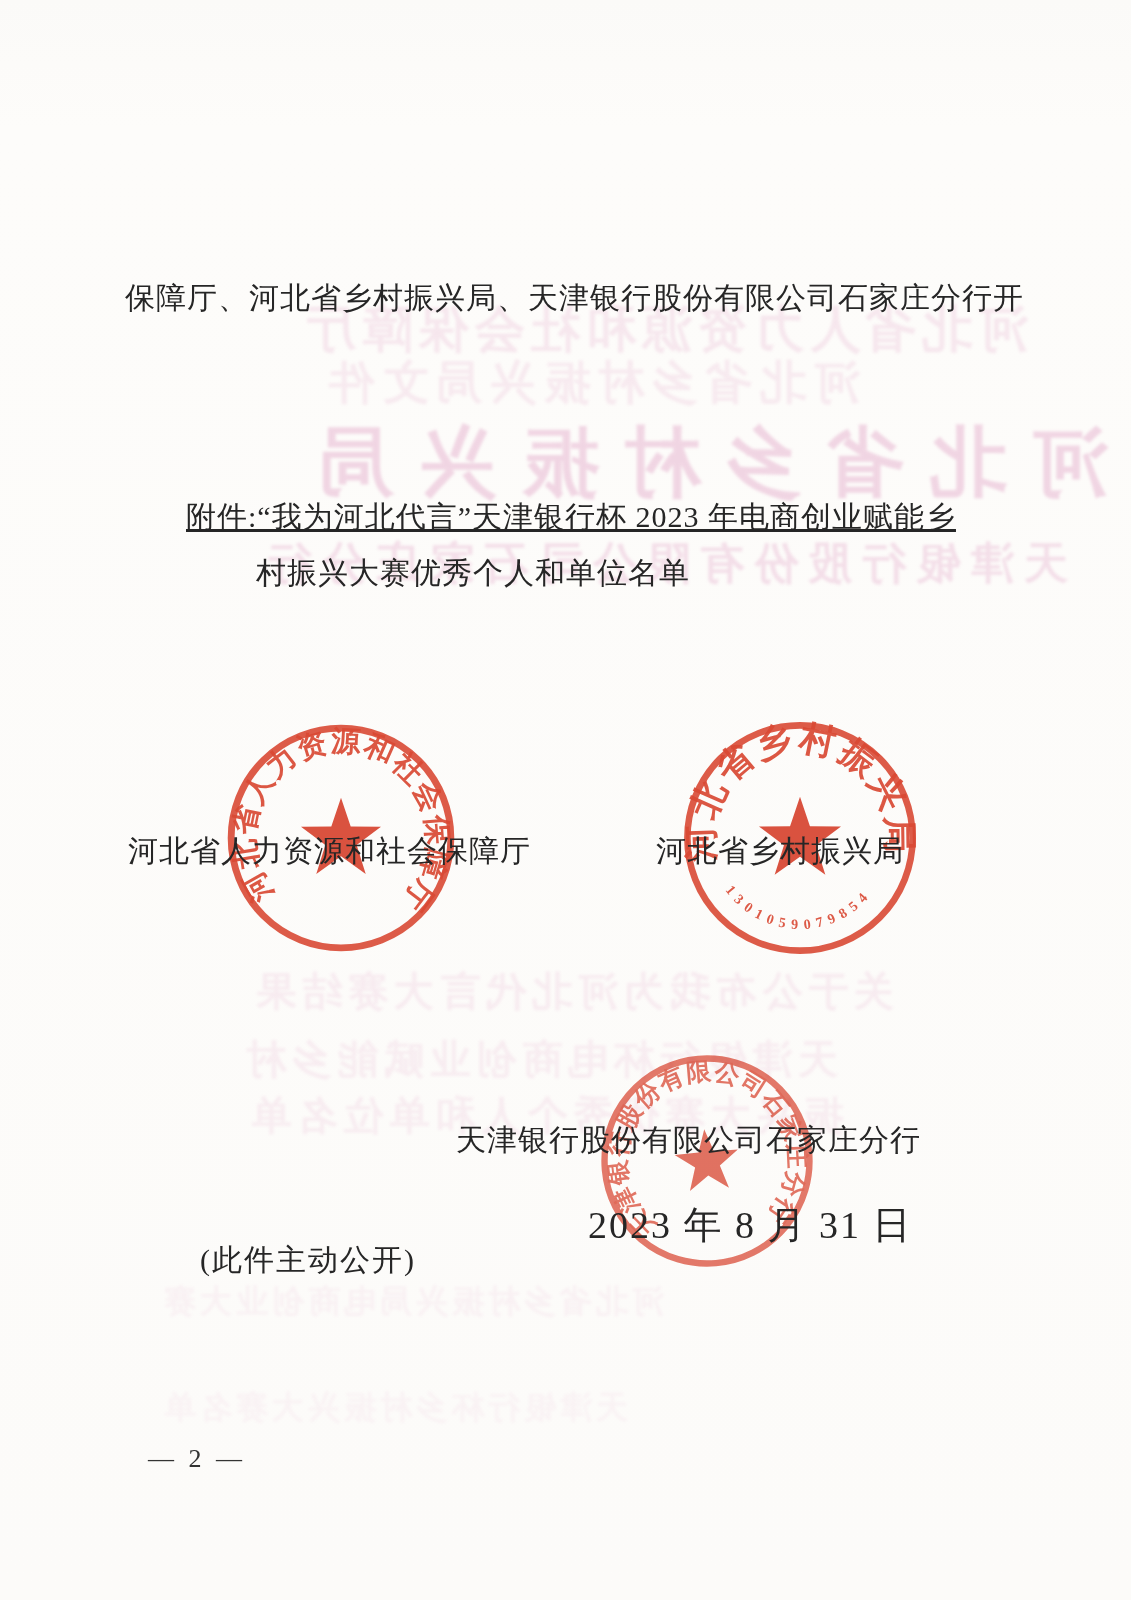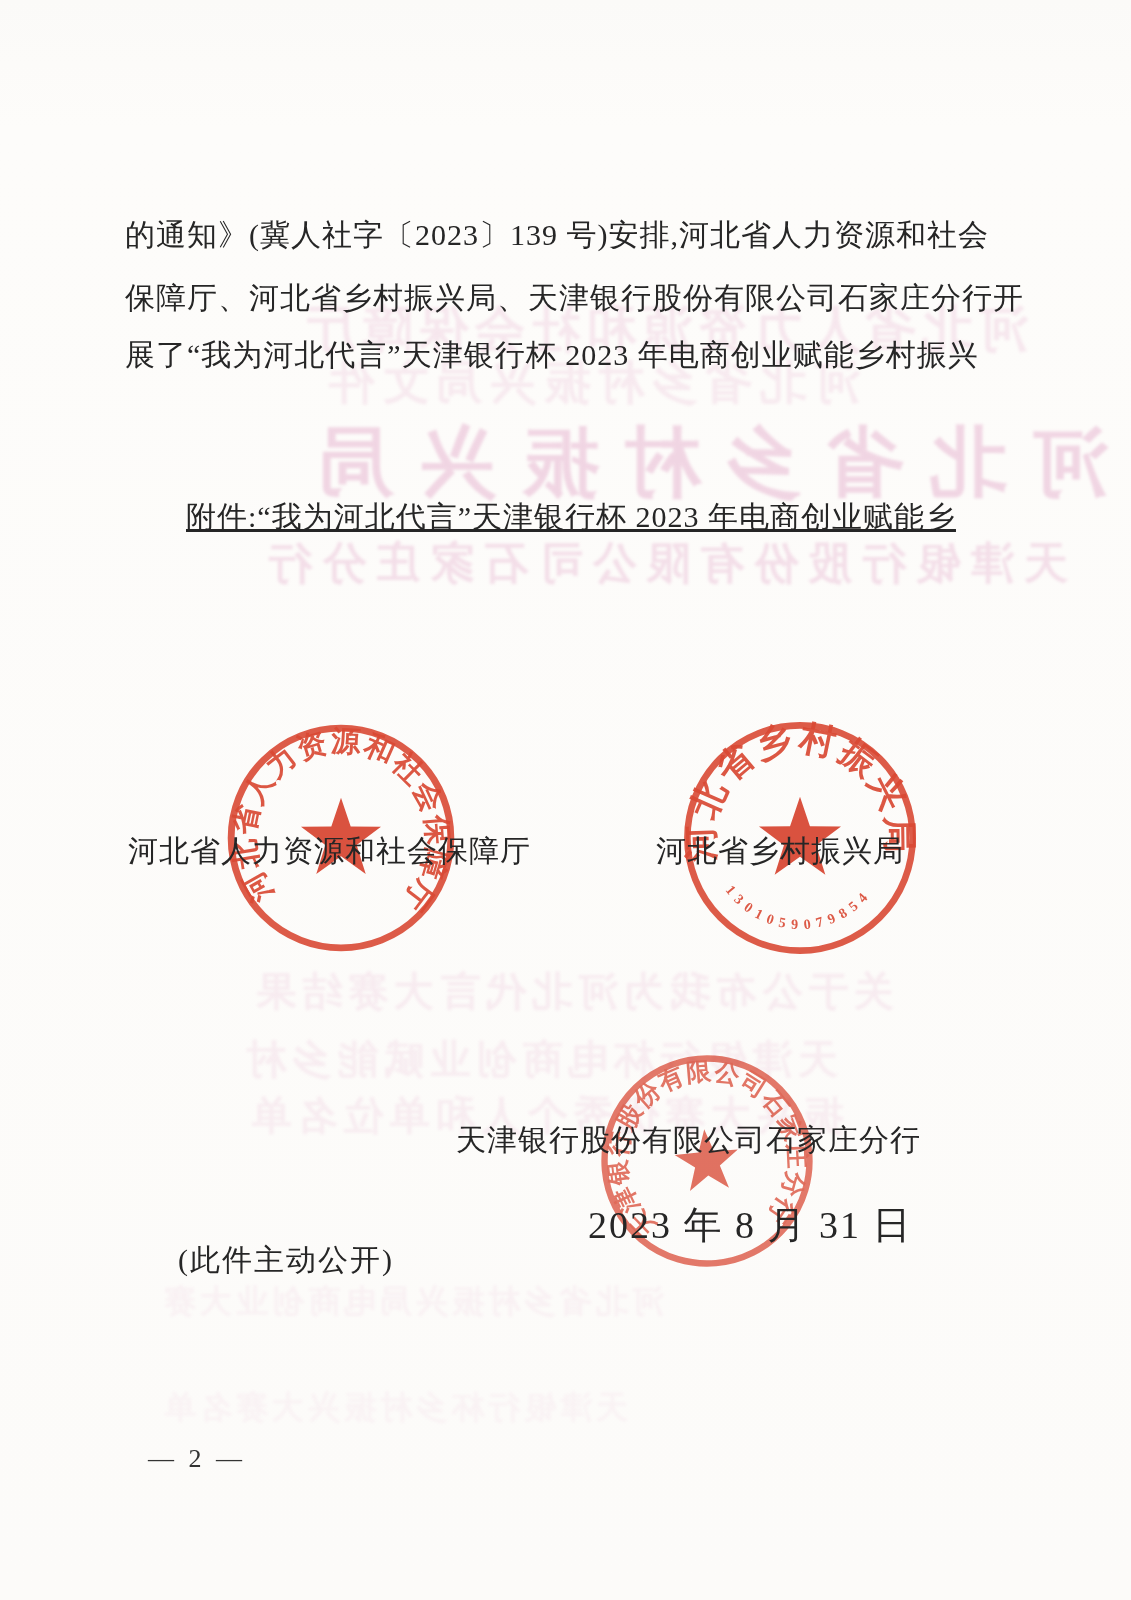--- a/index.html
+++ b/index.html
@@ -7,21 +7,21 @@
   .page{position:relative;width:1131px;height:1600px;background:linear-gradient(180deg,#fbfaf8 0%,#fdfcfa 8%,#fcfbf9 100%);overflow:hidden;}
   
   .txt{position:absolute;color:#262626;white-space:nowrap;z-index:3;}
   .bodyline{left:125px;font-size:30px;letter-spacing:1px;}
   .attach1{left:186px;top:497px;font-size:30px;letter-spacing:1px;text-decoration:underline;}
   .attach2{left:256px;top:553px;font-size:30px;letter-spacing:1px;}
   .label1{left:128px;top:831px;font-size:30px;letter-spacing:1px;}
   .label2{left:656px;top:831px;font-size:30px;letter-spacing:1px;}
   .bankline{left:456px;top:1120px;font-size:30px;letter-spacing:1px;}
   .dateline{left:588px;top:1200px;font-size:38px;letter-spacing:2px;}
-  .noteline{left:178px;top:1240px;font-size:30px;letter-spacing:2px;}
+  .noteline{left:200px;top:1240px;font-size:30px;letter-spacing:2px;}
   .pagenum{left:148px;top:1444px;font-size:26px;letter-spacing:4px;color:#333;}
   
   .seal{position:absolute;z-index:2;mix-blend-mode:multiply;}
   .seal svg{display:block;}
   .seal1{left:222px;top:719px;}
   .seal2{left:678px;top:716px;}
   .seal3{left:596px;top:1050px;transform:rotate(-5deg);opacity:.82;}
   
   .bleed{position:absolute;z-index:1;color:#cf6aa4;white-space:nowrap;transform:scaleX(-1);filter:blur(1.6px);font-weight:bold;}
   .b0{left:300px;top:296px;font-size:50px;letter-spacing:6px;opacity:.14;}
@@ -79,25 +79,24 @@
     <svg width="222" height="222" viewBox="0 0 260 260">
       <circle cx="130" cy="130" r="120" fill="none" stroke="#dc4a35" stroke-width="7.5" opacity="0.9"></circle>
       <path id="s3arc" d="M 66.4 200.6 A 95 95 0 1 1 193.6 200.6" fill="none"></path>
       <text font-size="29" letter-spacing="1.5" fill="#dc4a35" opacity="0.92" font-weight="bold">
         <textPath href="#s3arc">天津银行股份有限公司石家庄分行</textPath>
       </text>
       <polygon fill="#d94430" opacity="0.92" transform="translate(130,130) scale(0.85) translate(-130,-130)" points="130,86 140.6,117.4 173.7,117.8 147.1,137.6 157,169.2 130,150 103,169.2 112.9,137.6 86.3,117.8 119.4,117.4"></polygon>
     </svg>
   </div>
 
-  <div class="txt bodyline" style="top:215px">的通知》(冀人社字〔2023〕139 号)安排,河北省人力资源和社会</div>
   <div class="txt bodyline" style="top:278px">保障厅、河北省乡村振兴局、天津银行股份有限公司石家庄分行开</div>
-  <div class="txt bodyline" style="top:335px">展了“我为河北代言”天津银行杯 2023 年电商创业赋能乡村振兴</div>
 
   <div class="txt attach1">附件:“我为河北代言”天津银行杯 2023 年电商创业赋能乡</div>
+  <div class="txt attach2">村振兴大赛优秀个人和单位名单</div>
 
   <div class="txt label1">河北省人力资源和社会保障厅</div>
   <div class="txt label2">河北省乡村振兴局</div>
 
   <div class="txt bankline">天津银行股份有限公司石家庄分行</div>
   <div class="txt dateline">2023 年 8 月 31 日</div>
 
   <div class="txt noteline">(此件主动公开)</div>
 
   <div class="txt pagenum">— 2 —</div>

